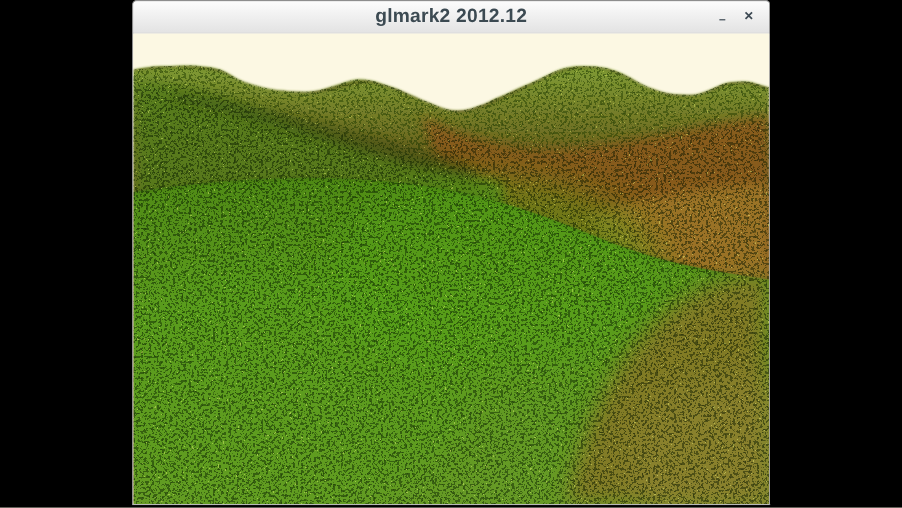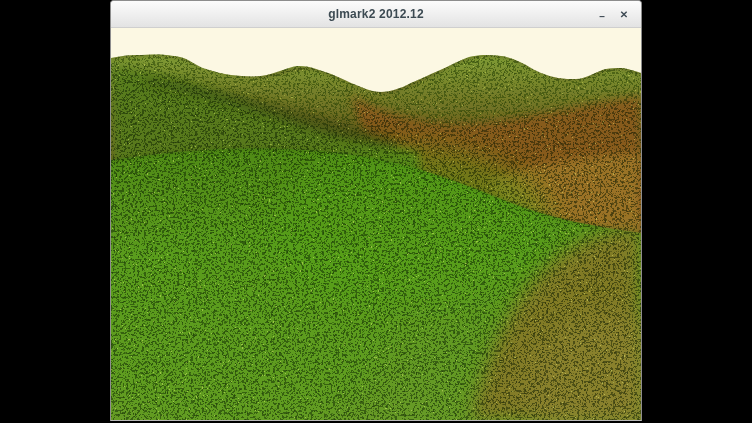--- a/index.html
+++ b/index.html
@@ -15,21 +15,21 @@
     background:#e8e8e8;
   }
   .titlebar {
     position:relative; height:26px;
     background:linear-gradient(#fcfcfc, #e3e3e3);
     border-bottom:1px solid #cfcfcf;
     border-radius:3px 3px 0 0;
     display:flex; align-items:center; justify-content:center;
   }
   .title {
-    font-size:12px; font-weight:bold; color:#3c4a52; letter-spacing:0.2px;
+    font-size:16px; font-weight:bold; color:#3c4a52; letter-spacing:0.2px;
   }
   .controls {
     position:absolute; right:6px; top:0; height:100%;
     display:flex; align-items:center;
   }
   .ctrl-btn {
     width:22px; height:100%; display:flex; align-items:center; justify-content:center;
     font-size:10px; font-weight:bold; color:#3e4a54; cursor:default;
   }
   .ctrl-btn.minimize { padding-top:4px; }

